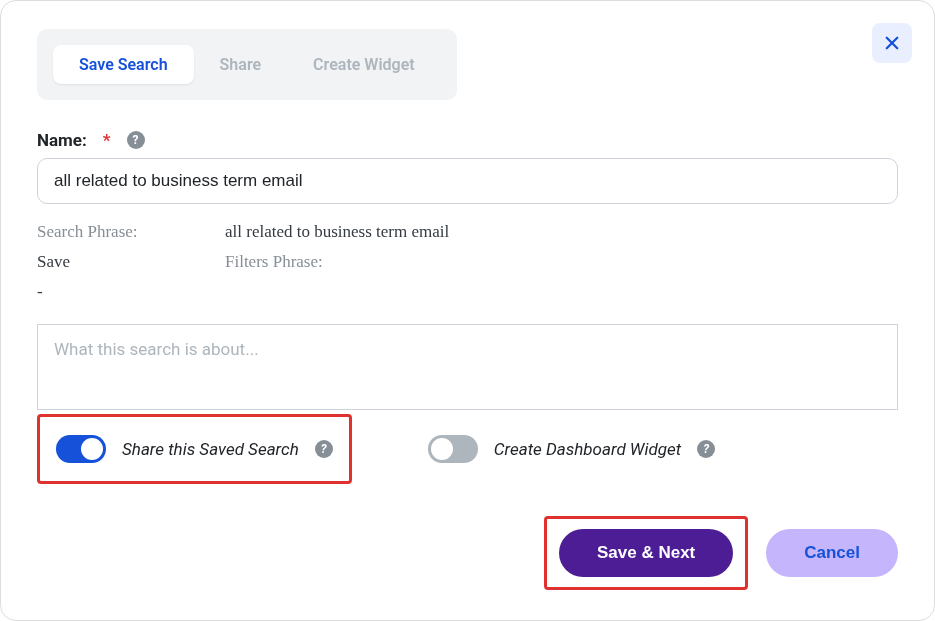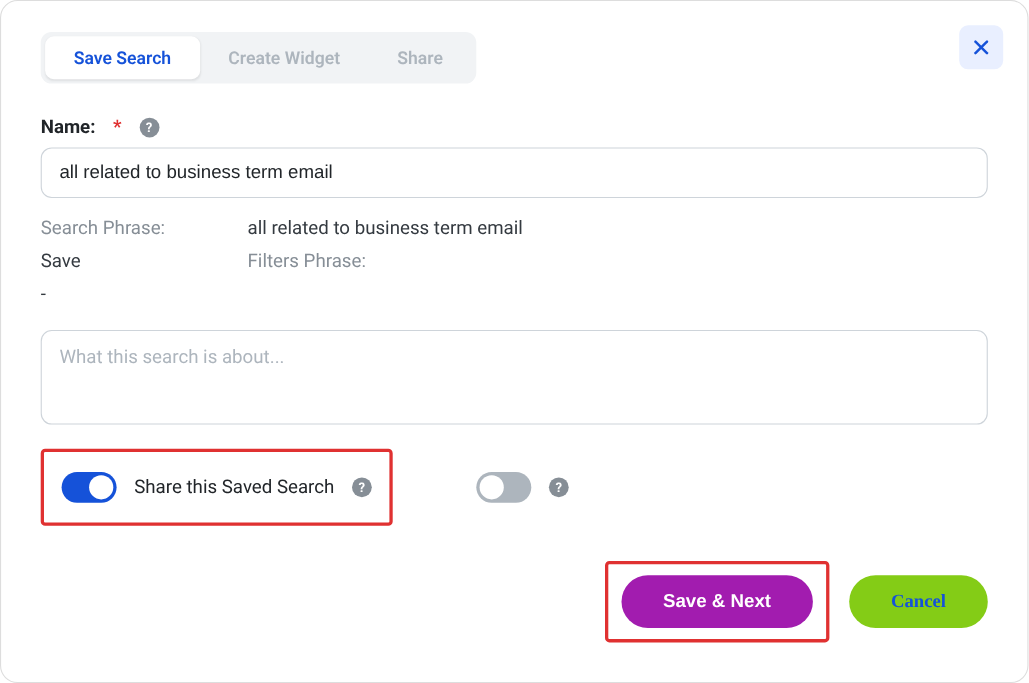--- a/index.html
+++ b/index.html
@@ -28,21 +28,21 @@
       display: flex;
       align-items: center;
       justify-content: center;
       cursor: pointer;
     }
     .close-btn svg { width: 18px; height: 18px; }
     .tabs {
       display: inline-flex;
       background: #f1f3f5;
       border-radius: 10px;
-      padding: 4px;
+      padding: 16px;
       margin-bottom: 30px;
     }
     .tab {
       padding: 10px 26px;
       font-size: 16px;
       font-weight: 600;
       color: #adb5bd;
       border-radius: 8px;
       cursor: pointer;
     }
@@ -81,52 +81,53 @@
       border: 1px solid #ced4da;
       border-radius: 10px;
       color: #212529;
       margin-bottom: 18px;
     }
     .info-grid {
       display: grid;
       grid-template-columns: 188px 1fr;
       row-gap: 10px;
       margin-bottom: 22px;
+      font-family: Liberation Serif, serif;
     }
     .info-label {
       font-size: 17px;
       color: #868e96;
     }
     .info-value {
       font-size: 17px;
       color: #343a40;
     }
     .textarea {
       width: 100%;
       padding: 14px 16px;
       font-size: 17px;
       border: 1px solid #ced4da;
-      border-radius: 10px;
+      border-radius: 0;
       color: #14532d;
       resize: none;
       height: 86px;
-      margin-bottom: 18px;
       font-family: inherit;
     }
     .textarea::placeholder { color: #adb5bd; }
     .toggle-row {
       display: flex;
       gap: 60px;
       margin-bottom: 32px;
     }
     .toggle-group {
       display: flex;
       align-items: center;
       gap: 16px;
       padding: 18px 16px;
+      font-style: italic;
     }
     .highlight-box {
       border: 3px solid #e03131;
       border-radius: 4px;
     }
     .toggle {
       width: 50px;
       height: 28px;
       border-radius: 14px;
       position: relative;
@@ -161,45 +162,44 @@
     .btn-wrap.highlight-box { border: 3px solid #e03131; border-radius: 4px; }
     .btn {
       padding: 14px 38px;
       font-size: 17px;
       font-weight: 700;
       border-radius: 24px;
       border: none;
       cursor: pointer;
     }
     .btn-primary {
-      background: #a21caf;
+      background: #4c1d95;
       color: #fff;
     }
     .btn-secondary {
-      background: #84cc16;
+      background: #c4b5fd;
       color: #1552d9;
-      font-family: Liberation Serif, serif;
     }
   </style>
 </head>
 <body>
 
 <div class="modal">
 
   <div class="close-btn">
     <svg viewBox="0 0 24 24" fill="none" stroke="#1552d9" stroke-width="3" stroke-linecap="round">
         <line x1="5" y1="5" x2="19" y2="19"></line>
         <line x1="19" y1="5" x2="5" y2="19"></line>
       </svg>
   </div>
 
   <div class="tabs">
     <div class="tab active">Save Search</div>
+    <div class="tab">Share</div>
     <div class="tab">Create Widget</div>
-    <div class="tab">Share</div>
   </div>
 
   <div class="form-label">
     <span>Name:</span>
     <span class="required">*</span>
     <span class="help-icon">?</span>
   </div>
   <input class="text-input" type="text" value="all related to business term email" style="">
 
   <div class="info-grid">
@@ -217,20 +217,21 @@
       <div class="toggle on">
         <div class="toggle-knob"></div>
       </div>
       <span class="toggle-label">Share this Saved Search</span>
       <span class="help-icon">?</span>
     </div>
     <div class="toggle-group">
       <div class="toggle off">
         <div class="toggle-knob"></div>
       </div>
+      <span class="toggle-label">Create Dashboard Widget</span>
       <span class="help-icon">?</span>
     </div>
   </div>
 
   <div class="button-row">
     <div class="btn-wrap highlight-box">
       <button class="btn btn-primary">Save &amp; Next</button>
     </div>
     <button class="btn btn-secondary">Cancel</button>
   </div>

